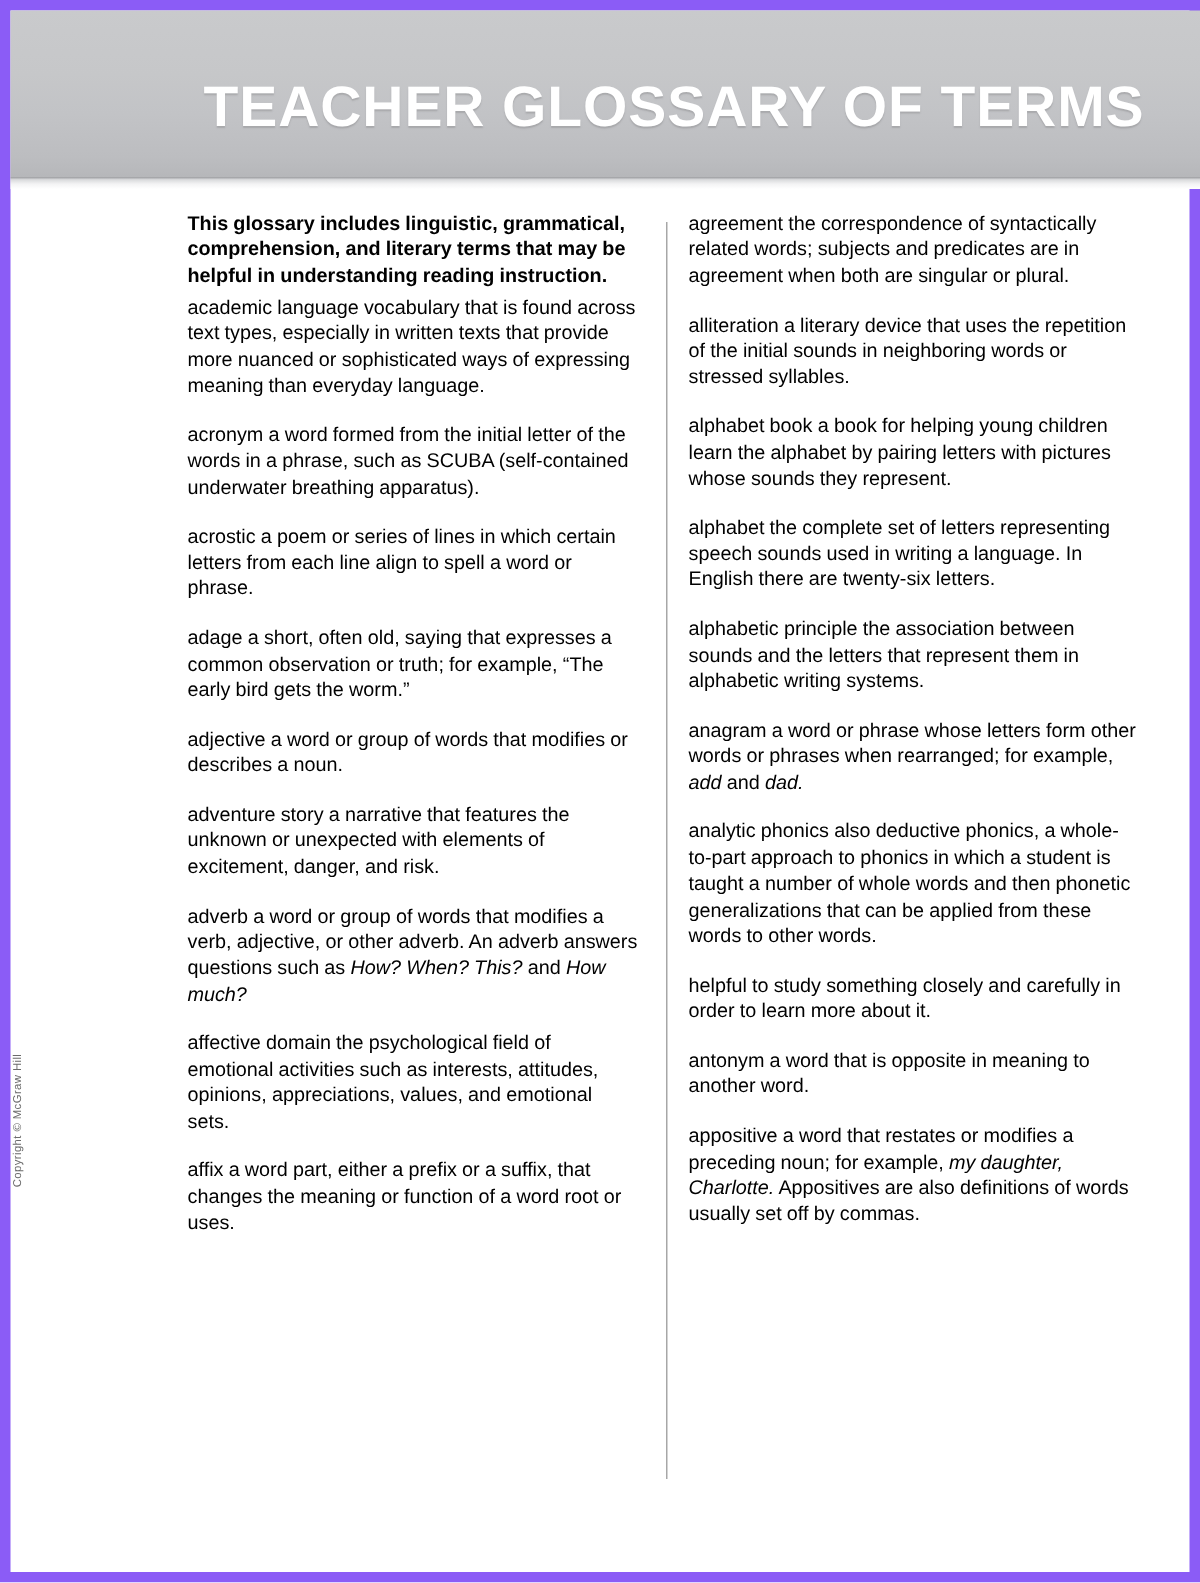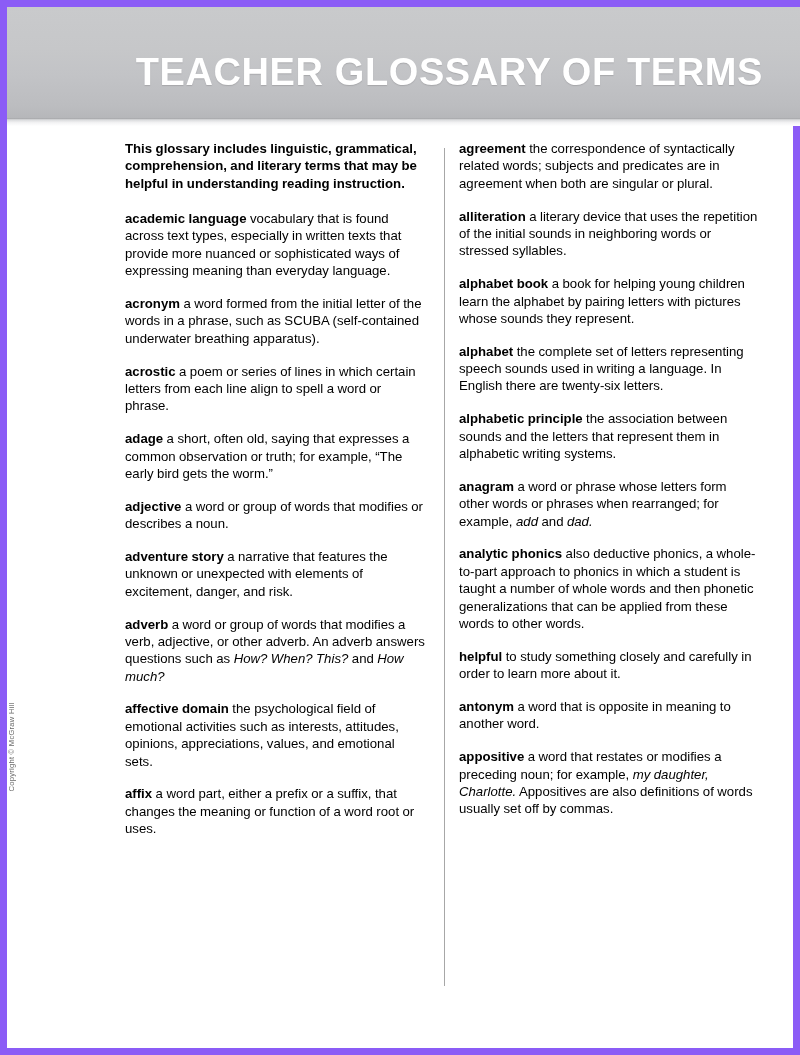--- a/index.html
+++ b/index.html
@@ -106,24 +106,24 @@
   .entry {
     font-size: 13.2px;
     line-height: 1.315;
     color: #000000;
     margin: 0 0 15.5px 0;
     text-align: left;
     word-spacing: -0.2px;
   }
   .entry.intro {
     font-weight: bold;
-    margin-bottom: 18px;
+    margin-bottom: 4px;
   }
   .term {
-    font-weight: bold;
+    font-weight: normal;
   }
   .it {
     font-style: italic;
   }
 </style>
 </head>
 <body>
 
 <div class="page">
 

